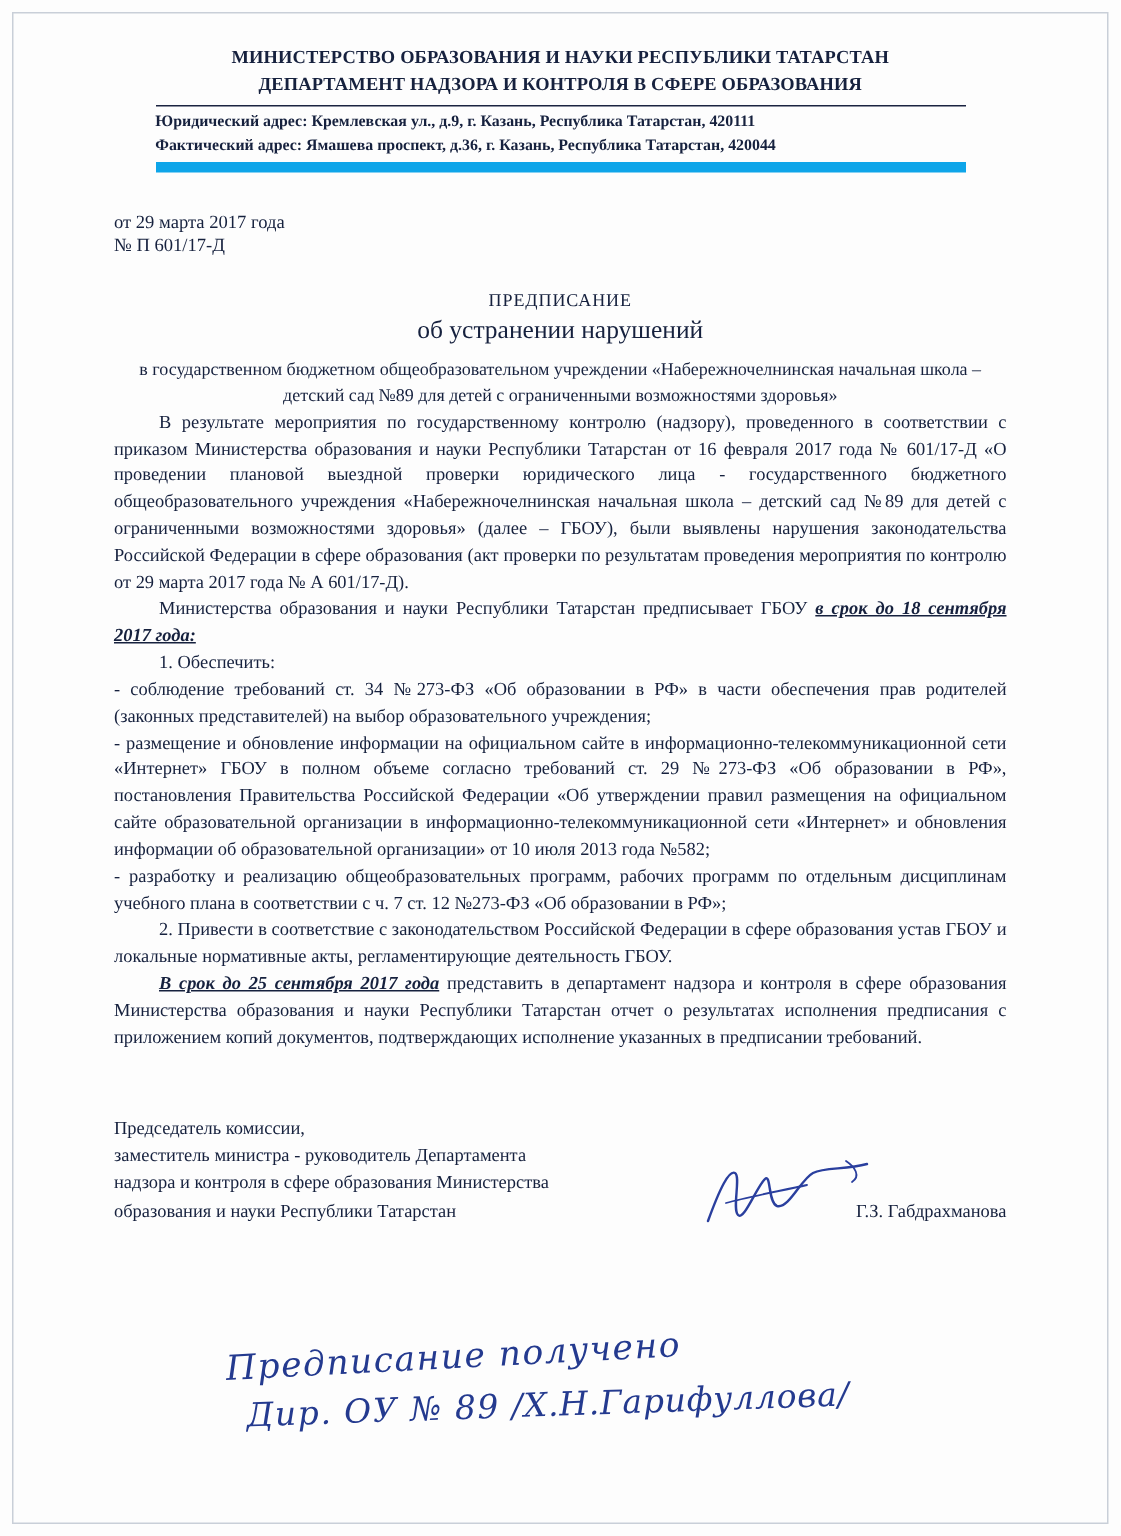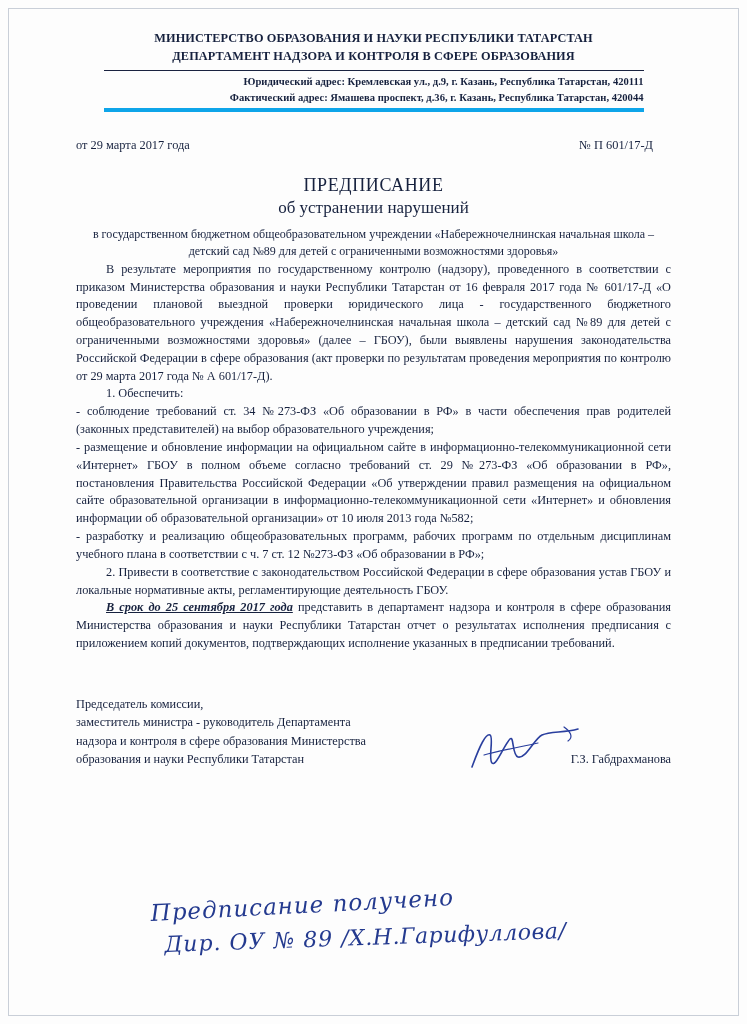--- a/index.html
+++ b/index.html
@@ -40,44 +40,45 @@
     line-height: 1.35;
     letter-spacing: 0.1px;
   }
   .hdr-line2 {
     margin-top: 1px;
   }
   .addr-box {
     margin: 6px auto 0;
     width: 540px;
     border-top: 1px solid #1a2340;
-    border-bottom: 4px solid #0ea5e9;
+    border-bottom: 7px solid #0ea5e9;
     padding: 3px 0 3px;
-    text-align: right;
+    text-align: left;
     font-size: 10.6px;
     line-height: 1.45;
     font-weight: bold;
   }
   .addr-box .a2 { font-weight: bold; }
 
   
   .meta-row {
     display: flex;
     justify-content: space-between;
     align-items: baseline;
     margin-top: 26px;
     font-size: 12.4px;
+    flex-direction: column;
   }
   .meta-row .num { padding-right: 18px; }
 
   
   .title {
     margin-top: 22px;
     text-align: center;
-    font-size: 18px;
+    font-size: 12px;
     letter-spacing: 0.6px;
   }
   .subtitle {
     margin-top: 2px;
     text-align: center;
     font-size: 17px;
   }
   .org {
     margin-top: 8px;
     text-align: center;
@@ -179,20 +180,23 @@
     </div>
 
     <div class="title">ПРЕДПИСАНИЕ</div>
     <div class="subtitle">об устранении нарушений</div>
     <div class="org">в государственном бюджетном общеобразовательном учреждении «Набережночелнинская начальная школа – детский сад №89 для детей с ограниченными возможностями здоровья»</div>
 
     <p class="body ind gap-lg">В результате мероприятия по государственному контролю (надзору), проведенного в соответствии с приказом Министерства образования и науки Республики Татарстан от 16 февраля 2017 года № 601/17-Д «О проведении плановой выездной проверки юридического лица - государственного бюджетного общеобразовательного учреждения «Набережночелнинская начальная школа – детский сад №89 для детей с ограниченными возможностями здоровья» (далее – ГБОУ), были выявлены нарушения законодательства Российской Федерации в сфере образования (акт проверки по результатам проведения мероприятия по контролю от  29 марта 2017 года № А 601/17-Д).</p>
 
 
 
+    <p class="body ind gap-md">
+      <span>Министерства образования и науки Республики Татарстан предписывает ГБОУ </span><span class="bi">в срок до 18 сентября  2017 года:</span>
+    </p>
 
     <p class="body gap-sm" style="text-indent:30px;">1. Обеспечить:</p>
     <p class="body gap-sm">- соблюдение требований ст. 34 №273-ФЗ «Об образовании в РФ» в части обеспечения прав родителей (законных представителей) на выбор образовательного учреждения;</p>
     <p class="body gap-sm">- размещение и обновление информации на официальном сайте в информационно-телекоммуникационной сети «Интернет» ГБОУ в полном объеме согласно требований ст. 29 №273-ФЗ «Об образовании в РФ», постановления Правительства Российской Федерации «Об утверждении правил размещения на официальном сайте образовательной организации в информационно-телекоммуникационной сети «Интернет» и обновления информации об образовательной организации» от 10 июля 2013 года №582;</p>
     <p class="body gap-sm">- разработку и реализацию общеобразовательных программ, рабочих программ по отдельным дисциплинам учебного плана в соответствии с ч. 7 ст. 12 №273-ФЗ «Об образовании в РФ»;</p>
     <p class="body gap-sm" style="text-indent:30px;">2. Привести в соответствие с законодательством Российской Федерации в сфере образования устав ГБОУ и локальные нормативные акты, регламентирующие деятельность ГБОУ.</p>
 
     <p class="body gap-md" style="text-indent:30px;">
       <span class="bi">В срок до 25 сентября 2017 года</span><span> представить в департамент надзора и контроля в сфере образования Министерства образования и науки Республики Татарстан отчет о результатах исполнения предписания с приложением копий документов, подтверждающих исполнение указанных в предписании требований.</span>
     </p>

